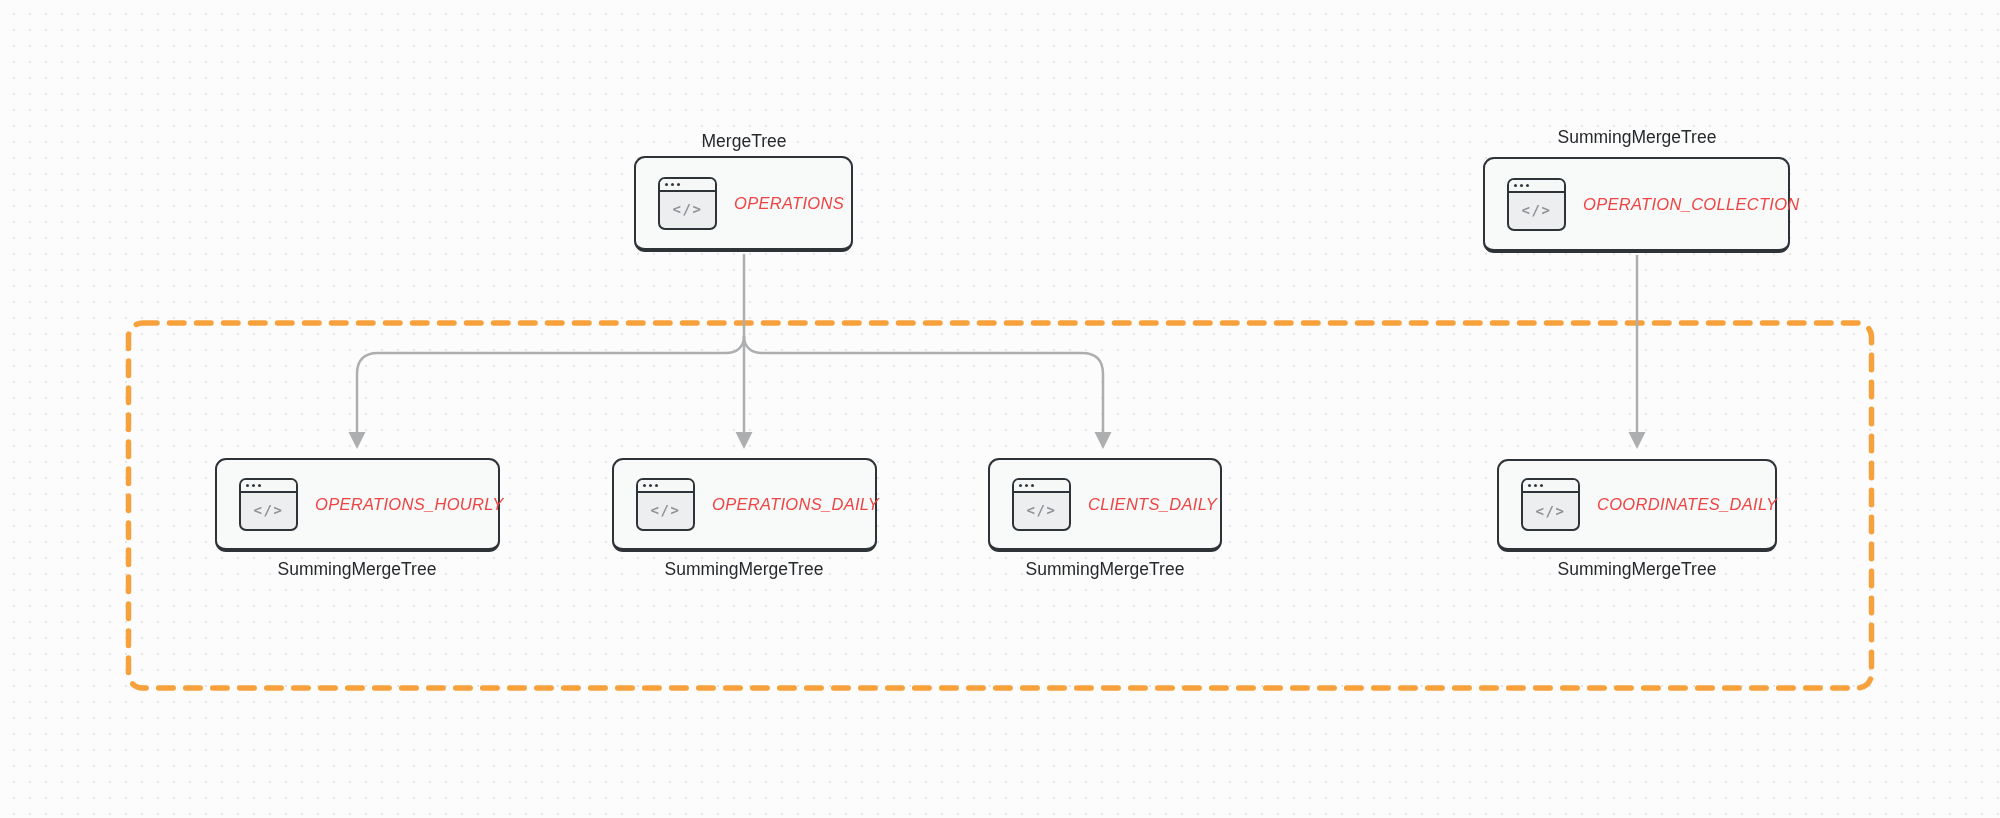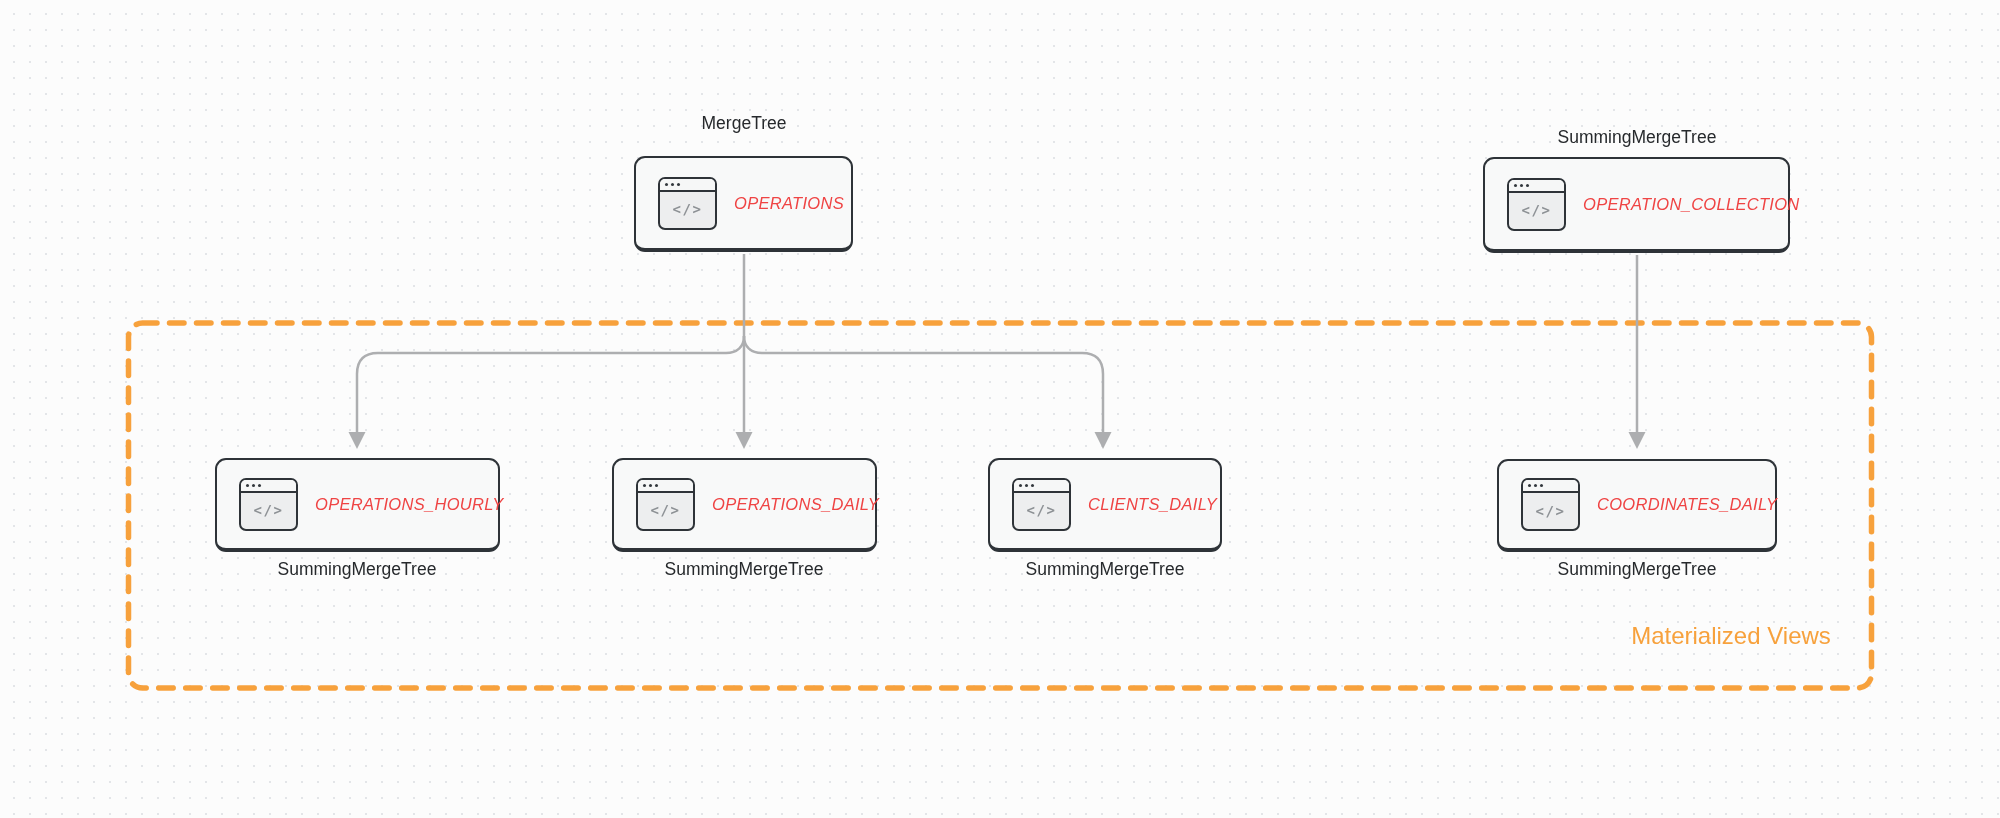--- a/index.html
+++ b/index.html
@@ -80,21 +80,21 @@
   }
 
   
   .n-operations{left:634px;top:156px;width:219px;height:96px;}
   .n-opcollection{left:1483px;top:157px;width:307px;height:96px;}
   .n-hourly{left:215px;top:458px;width:285px;height:94px;}
   .n-daily{left:612px;top:458px;width:265px;height:94px;}
   .n-clients{left:988px;top:458px;width:234px;height:94px;}
   .n-coords{left:1497px;top:459px;width:280px;height:93px;}
 
-  .l-operations{left:594px;top:113px;}
+  .l-operations{left:594px;top:131px;}
   .l-opcollection{left:1487px;top:127px;}
   .l-hourly{left:207px;top:559px;}
   .l-daily{left:594px;top:559px;}
   .l-clients{left:955px;top:559px;}
   .l-coords{left:1487px;top:559px;}
 </style>
 </head>
 <body>
 
 <div class="canvas">
@@ -185,15 +185,14 @@
       <div class="bar">
         <span class="dot"></span>
           <span class="dot"></span>
           <span class="dot"></span>
       </div>
       <div class="glyph">&lt;/&gt;</div>
     </div>
     <span class="node-title">COORDINATES_DAILY</span>
   </div>
 
-  <div class="group-label">Materialized Views</div>
 
 </div>
 
 </body></html>

